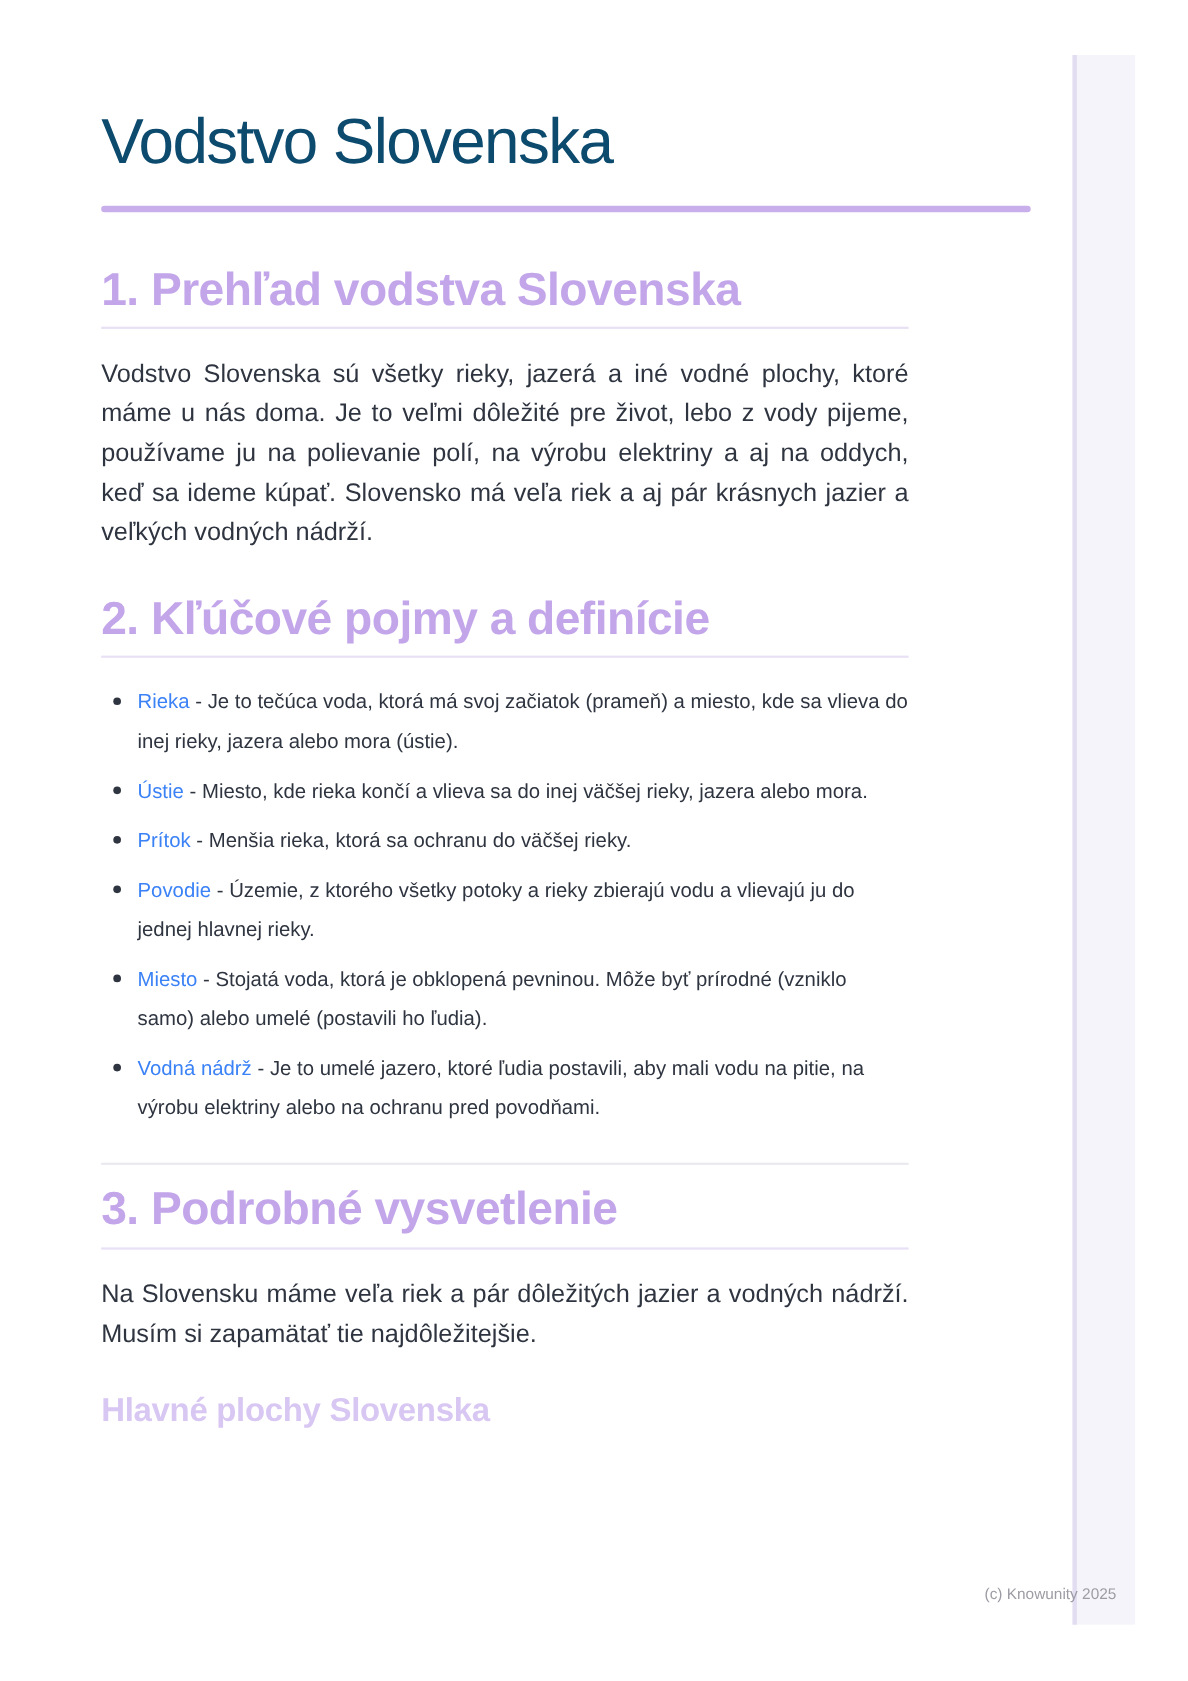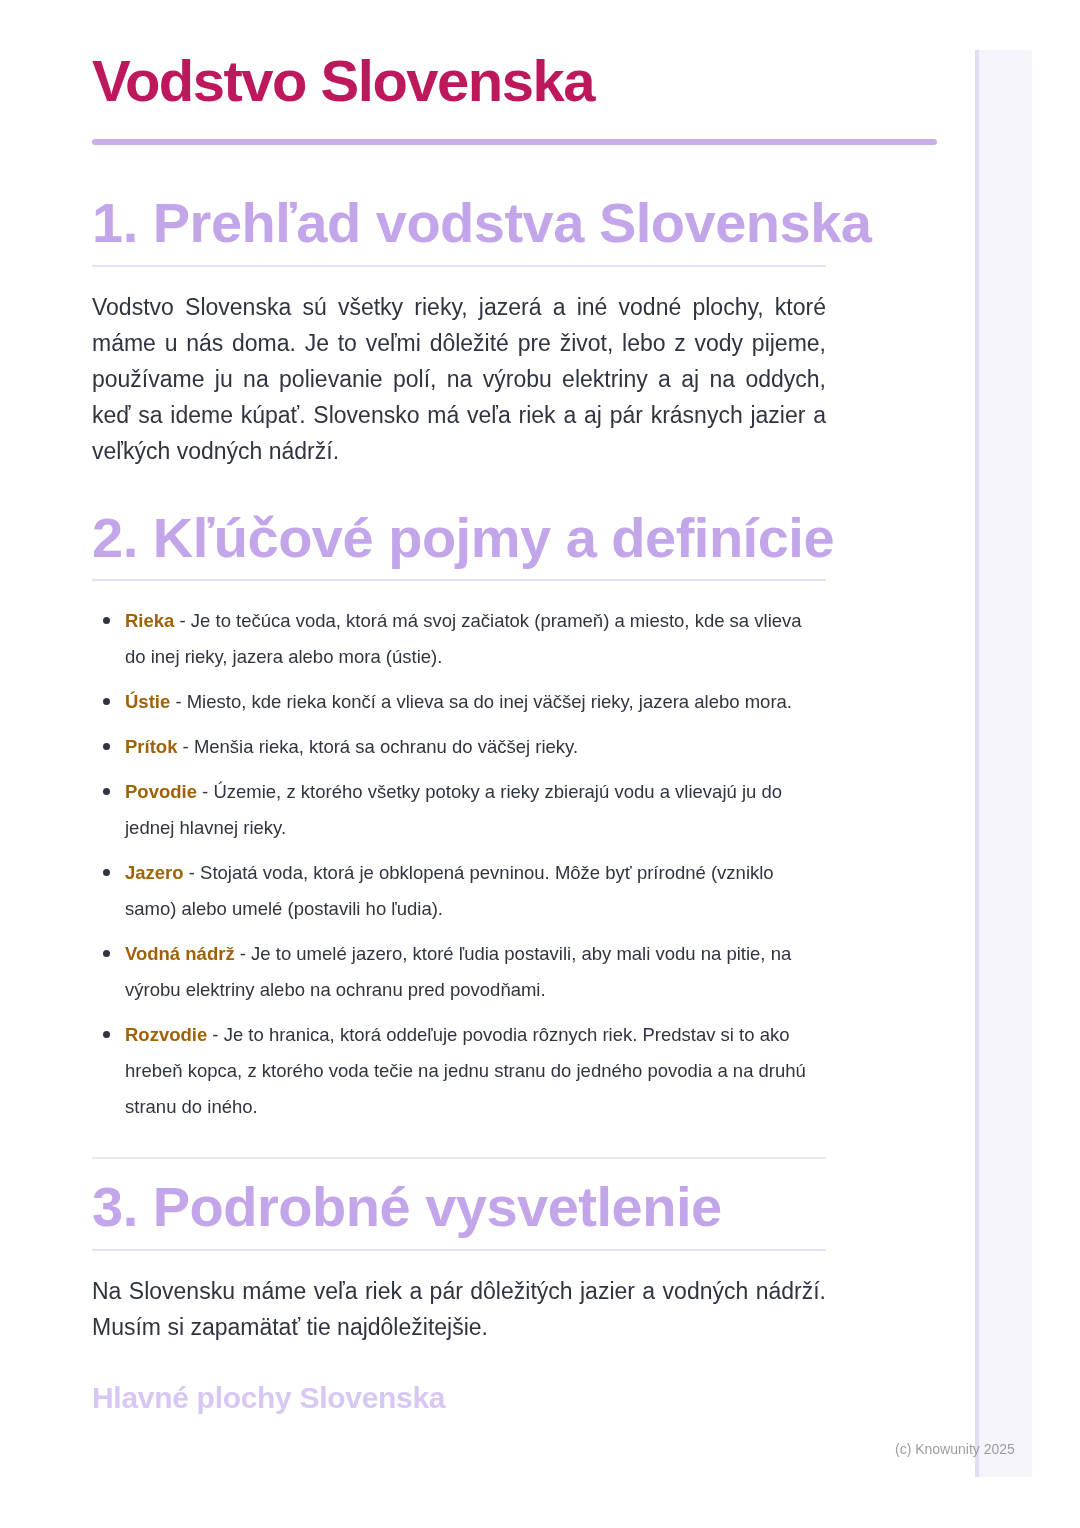--- a/index.html
+++ b/index.html
@@ -24,37 +24,37 @@
     background: #f6f4fb;
     border-left: 4px solid #e3ddf2;
   }
   .content {
     position: absolute;
     left: 92px;
     top: 0;
     width: 845px;
   }
   .doc-title {
-    margin: 52px 0 0 0;
+    margin: 100px 0 0 0;
     font-size: 58px;
     line-height: 1.0;
-    font-weight: bold;
+    font-weight: normal;
     letter-spacing: -1.5px;
-    color: #be185d;
+    color: #0c4a6e;
   }
   .title-rule {
     margin-top: 29px;
     width: 845px;
     height: 6px;
     border-radius: 3px;
     background: #c9aeec;
   }
   .section-heading {
     margin: 0;
-    font-size: 56px;
+    font-size: 42px;
     line-height: 1.1;
     font-weight: bold;
     letter-spacing: -0.5px;
     color: #c3a6ea;
   }
   .mt-s1 { margin-top: 47px; }
   .mt-s2 { margin-top: 38px; }
   .mt-s3 { margin-top: 17px; }
   .h-rule {
     margin-top: 11px;
@@ -87,22 +87,22 @@
   .term-list li .bullet-dot {
     position: absolute;
     left: 11px;
     top: 14px;
     width: 7px;
     height: 7px;
     border-radius: 50%;
     background: #2f3540;
   }
   .term-list li strong {
-    font-weight: bold;
-    color: #a16207;
+    font-weight: normal;
+    color: #3b82f6;
     text-align: center;
   }
   .divider {
     margin-top: 32px;
     width: 734px;
     height: 2px;
     background: #eae9ee;
   }
   .sub-heading {
     margin: 36px 0 0 0;
@@ -147,27 +147,24 @@
       <li>
         <span class="bullet-dot"></span><strong>Ústie</strong><span> - Miesto, kde rieka končí a vlieva sa do inej väčšej rieky, jazera alebo mora.</span>
       </li>
       <li>
         <span class="bullet-dot"></span><strong>Prítok</strong><span> - Menšia rieka, ktorá sa ochranu do väčšej rieky.</span>
       </li>
       <li>
         <span class="bullet-dot"></span><strong>Povodie</strong><span> - Územie, z ktorého všetky potoky a rieky zbierajú vodu a vlievajú ju do jednej hlavnej rieky.</span>
       </li>
       <li>
-        <span class="bullet-dot"></span><strong>Jazero</strong><span> - Stojatá voda, ktorá je obklopená pevninou. Môže byť prírodné (vzniklo samo) alebo umelé (postavili ho ľudia).</span>
+        <span class="bullet-dot"></span><strong>Miesto</strong><span> - Stojatá voda, ktorá je obklopená pevninou. Môže byť prírodné (vzniklo samo) alebo umelé (postavili ho ľudia).</span>
       </li>
       <li>
         <span class="bullet-dot"></span><strong>Vodná nádrž</strong><span> - Je to umelé jazero, ktoré ľudia postavili, aby mali vodu na pitie, na výrobu elektriny alebo na ochranu pred povodňami.</span>
-      </li>
-      <li>
-        <span class="bullet-dot"></span><strong>Rozvodie</strong><span> - Je to hranica, ktorá oddeľuje povodia rôznych riek. Predstav si to ako hrebeň kopca, z ktorého voda tečie na jednu stranu do jedného povodia a na druhú stranu do iného.</span>
       </li>
     </ul>
 
     <div class="divider"></div>
 
     <h2 class="section-heading mt-s3">3. Podrobné vysvetlenie</h2>
     <div class="h-rule"></div>
     <p class="body-par">Na Slovensku máme veľa riek a pár dôležitých jazier a vodných nádrží. Musím si zapamätať tie najdôležitejšie.</p>
 
     <h3 class="sub-heading">Hlavné plochy Slovenska</h3>

